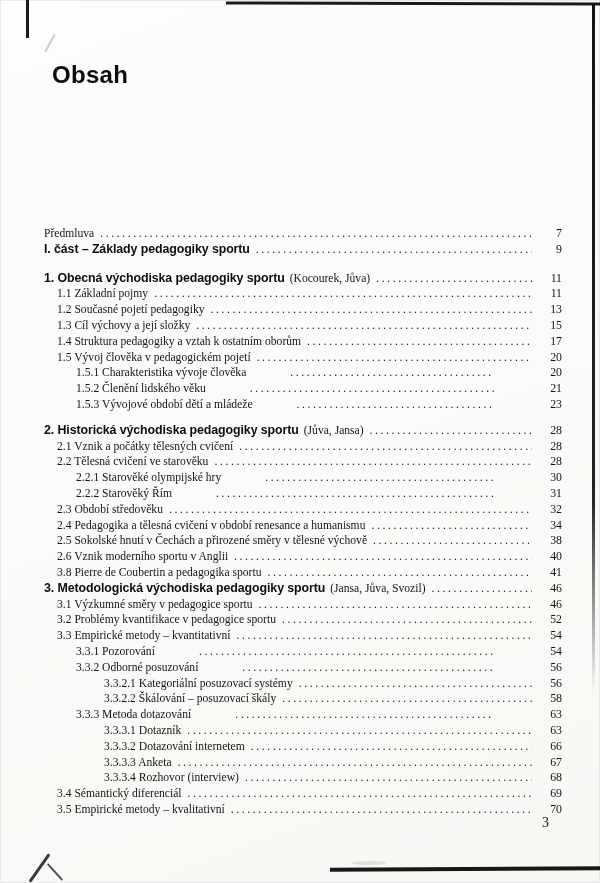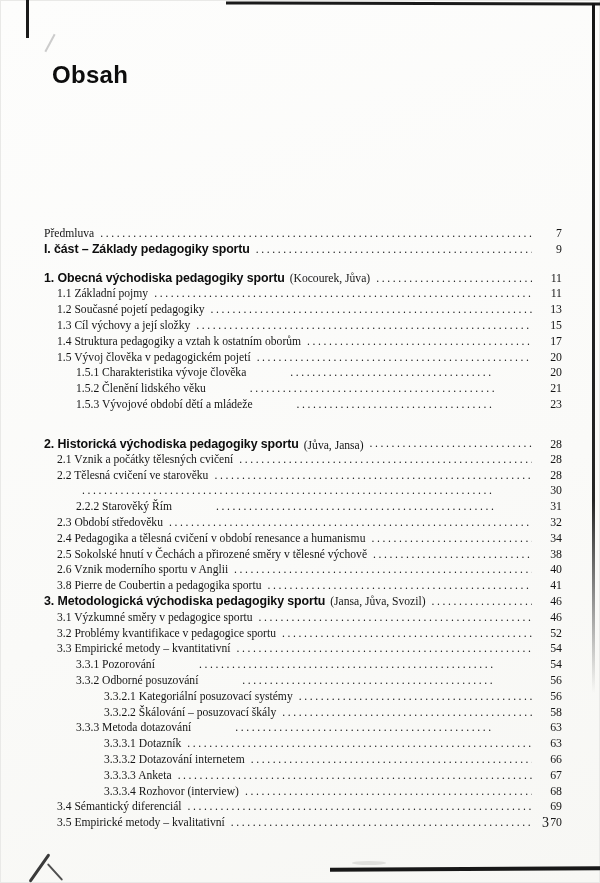--- a/index.html
+++ b/index.html
@@ -122,37 +122,38 @@
       <div class="row level-2">
         <span class="label">1.5.2 Členění lidského věku</span>
         <span class="leader">........................................................................................................................................................................................................</span>
         <span class="pagenum">21</span>
       </div>
       <div class="row level-2">
         <span class="label">1.5.3 Vývojové období dětí a mládeže</span>
         <span class="leader">........................................................................................................................................................................................................</span>
         <span class="pagenum">23</span>
       </div>
-      <div class="row level-0 bold" style="margin-top: 24px; align-items: flex-end;">
+      <div class="row level-0 bold" style="margin-top: 10px;">
         <span class="label">2. Historická východiska pedagogiky sportu</span>
         <span class="authors">(Jůva, Jansa)</span>
         <span class="leader">........................................................................................................................................................................................................</span>
         <span class="pagenum">28</span>
       </div>
       <div class="row level-1">
         <span class="label">2.1 Vznik a počátky tělesných cvičení</span>
         <span class="leader">........................................................................................................................................................................................................</span>
         <span class="pagenum">28</span>
       </div>
       <div class="row level-1">
         <span class="label">2.2 Tělesná cvičení ve starověku</span>
         <span class="leader">........................................................................................................................................................................................................</span>
         <span class="pagenum">28</span>
       </div>
       <div class="row level-2">
+        <span class="label">2.2.1 Starověké olympijské hry</span>
         <span class="leader">........................................................................................................................................................................................................</span>
         <span class="pagenum">30</span>
       </div>
       <div class="row level-2">
         <span class="label">2.2.2 Starověký Řím</span>
         <span class="leader">........................................................................................................................................................................................................</span>
         <span class="pagenum">31</span>
       </div>
       <div class="row level-1">
         <span class="label">2.3 Období středověku</span>

